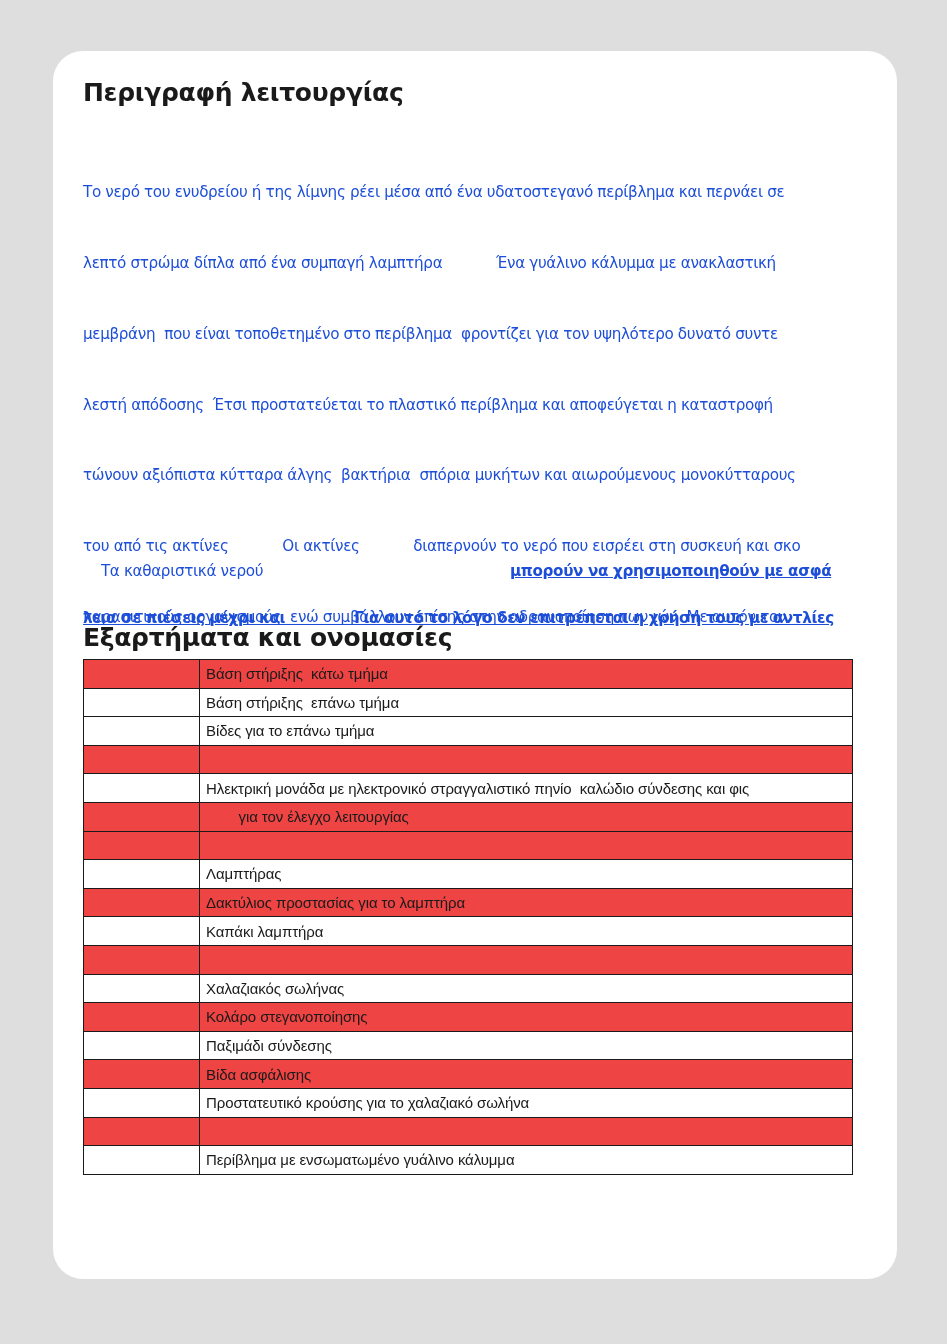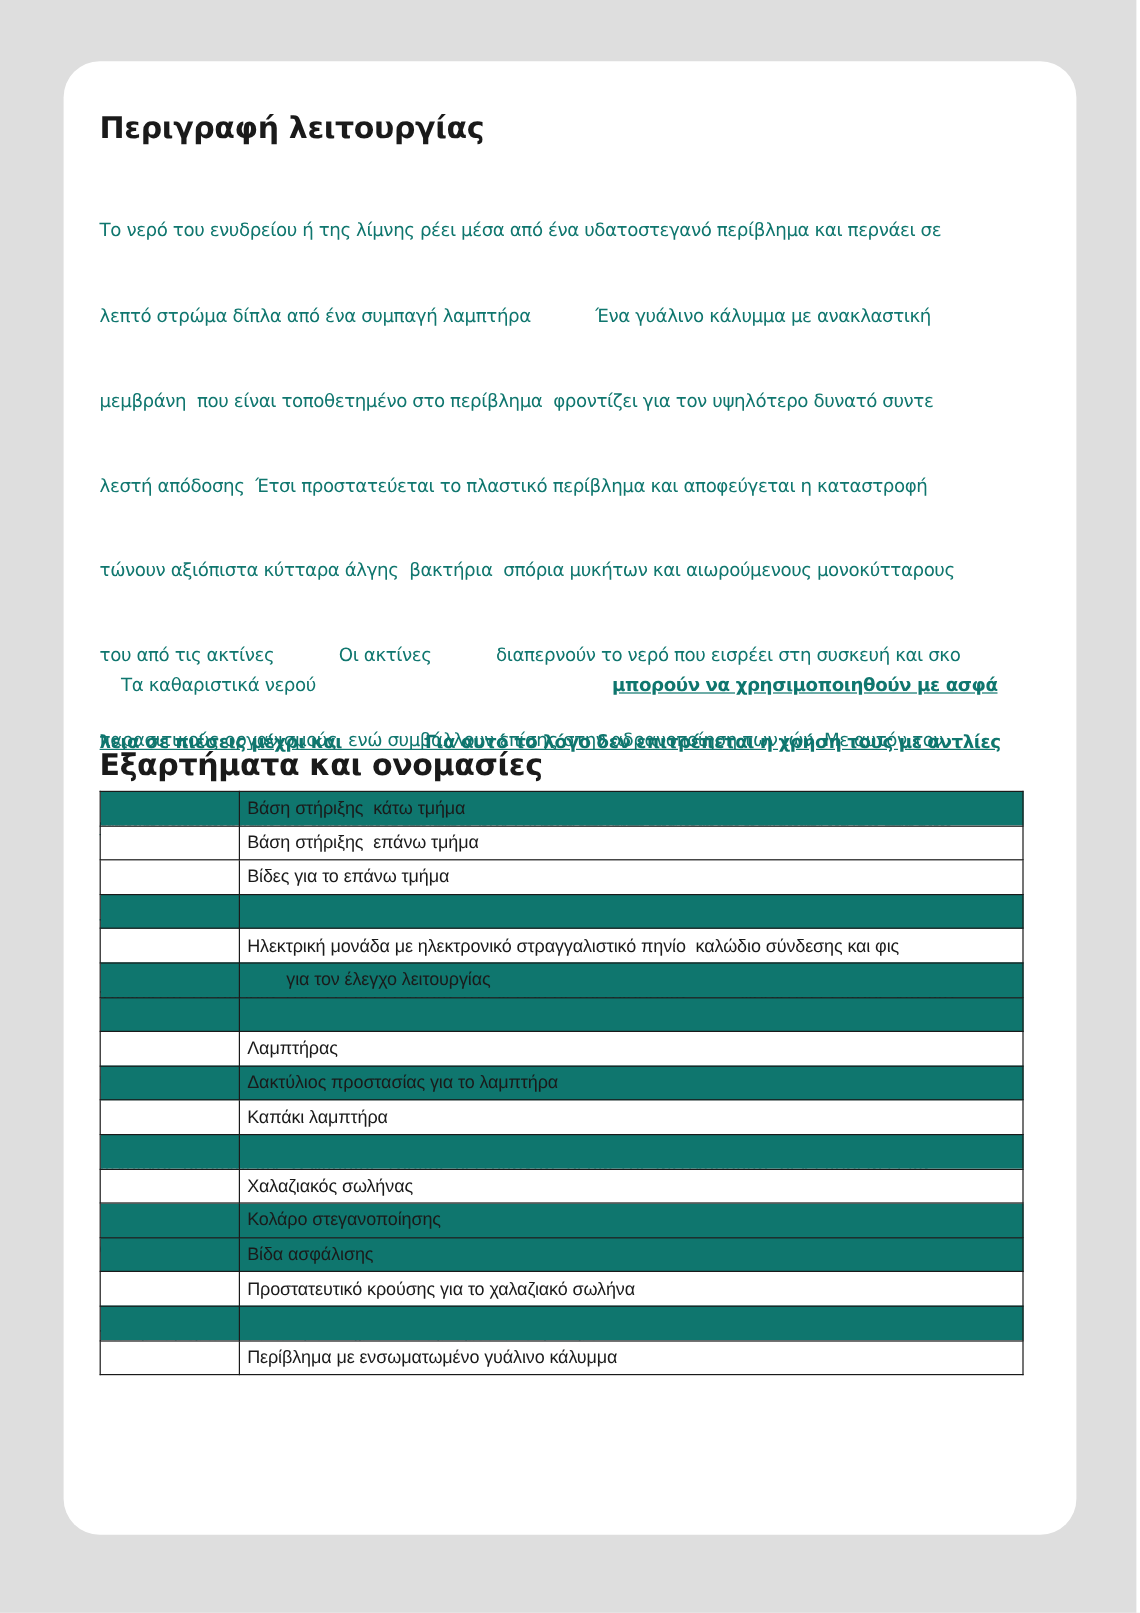--- a/index.html
+++ b/index.html
@@ -32,21 +32,21 @@
     margin: 0;
   }
   .para {
     position: absolute;
     left: 83px;
     width: 790px;
     font-size: 15.2px;
     line-height: 23.6px;
     letter-spacing: -0.35px;
     white-space: pre;
-    color: #0f766e;
+    color: #1d4ed8;
   }
   .para .line { display: block; height: 23.6px; }
   .bold { font-weight: bold; text-decoration: underline; }
   .table {
     position: absolute;
     left: 83px; top: 659px;
     width: 770px;
     border-collapse: collapse;
     table-layout: fixed;
   }
@@ -55,30 +55,30 @@
     height: 27.6px;
     padding: 0 6px;
     font-family: "Liberation Sans", "DejaVu Sans", sans-serif;
     font-size: 15px;
     letter-spacing: -0.1px;
     white-space: pre;
     color: #1a1a1a;
     vertical-align: middle;
   }
   .table td.num { width: 103px; }
-  .table tr.shaded td { background: #0f766e; }
+  .table tr.shaded td { background: #ef4444; }
   .table tr.plain td { background: #ffffff; margin-left: 24px; }
 </style>
 </head>
 <body>
 
 <div class="right-strip"></div>
 <div class="card"></div>
 
-<h1 class="h1" style="top:78px;margin-top:14px;">Περιγραφή λειτουργίας</h1>
+<h1 class="h1" style="top:78px;">Περιγραφή λειτουργίας</h1>
 
 <div class="para" style="top:134px;">
   <span class="line">Το νερό του ενυδρείου ή της λίμνης ρέει μέσα από ένα υδατοστεγανό περίβλημα και περνάει σε</span>
   <span class="line">λεπτό στρώμα δίπλα από ένα συμπαγή λαμπτήρα            Ένα γυάλινο κάλυμμα με ανακλαστική</span>
   <span class="line">μεμβράνη  που είναι τοποθετημένο στο περίβλημα  φροντίζει για τον υψηλότερο δυνατό συντε</span>
   <span class="line">λεστή απόδοσης  Έτσι προστατεύεται το πλαστικό περίβλημα και αποφεύγεται η καταστροφή</span>
   <span class="line">τώνουν αξιόπιστα κύτταρα άλγης  βακτήρια  σπόρια μυκήτων και αιωρούμενους μονοκύτταρους</span>
   <span class="line">του από τις ακτίνες            Οι ακτίνες            διαπερνούν το νερό που εισρέει στη συσκευή και σκο</span>
   <span class="line">παρασιτικούς οργανισμούς  ενώ συμβάλλουν επίσης στην αδρανοποίηση των ιών  Με αυτόν τον</span>
   <span class="line">τρόπο αντιμετωπίζεται αποτελεσματικά η βακτηριακή θολούρα και η αιωρούμενη άλγη  Επίσης</span>
@@ -148,20 +148,24 @@
         <td></td>
       </tr>
     <tr class="plain">
         <td class="num"></td>
         <td>Χαλαζιακός σωλήνας</td>
       </tr>
     <tr class="shaded">
         <td class="num"></td>
         <td>Κολάρο στεγανοποίησης</td>
       </tr>
+    <tr class="plain">
+        <td class="num"></td>
+        <td>Παξιμάδι σύνδεσης</td>
+      </tr>
     <tr class="shaded">
         <td class="num"></td>
         <td>Βίδα ασφάλισης</td>
       </tr>
     <tr class="plain">
         <td class="num"></td>
         <td>Προστατευτικό κρούσης για το χαλαζιακό σωλήνα</td>
       </tr>
     <tr class="shaded">
         <td class="num"></td>

